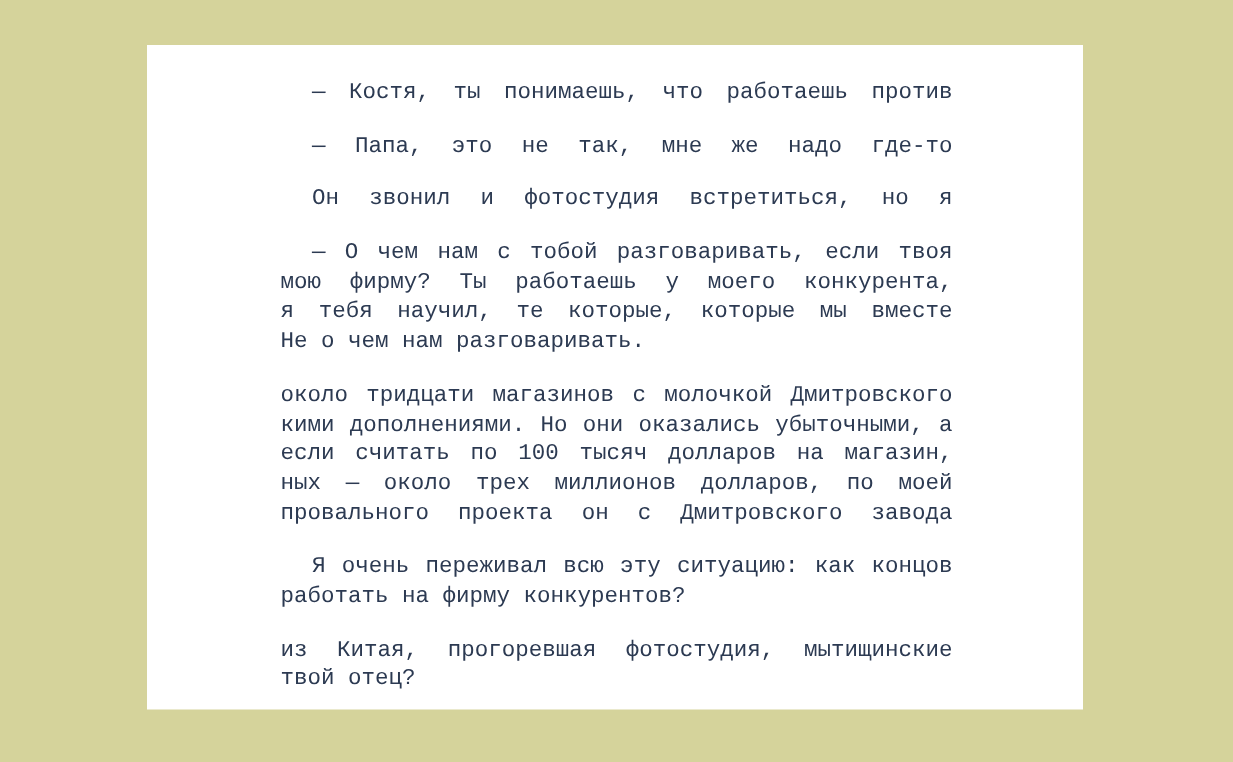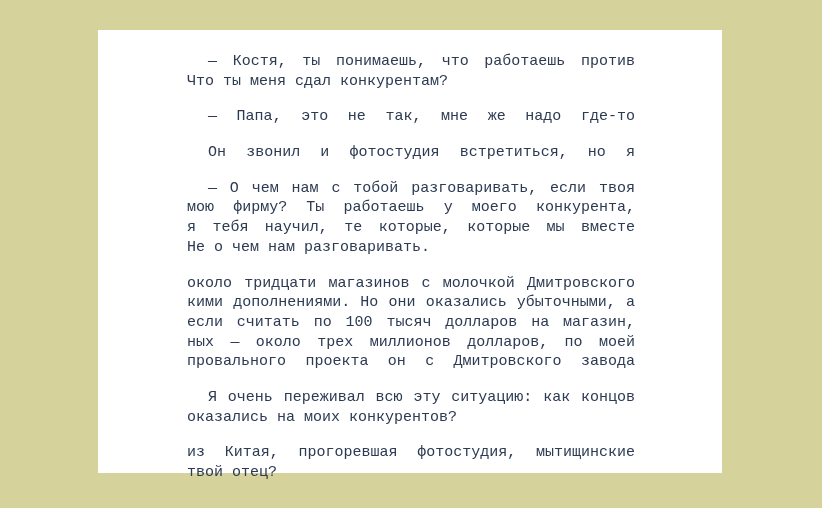--- a/index.html
+++ b/index.html
@@ -40,21 +40,20 @@
   .line.plast{text-align-last:left;}
 </style>
 </head>
 <body>
 
 <div id="canvas">
   <div id="page">
     <div id="text">
         <div class="para">
           <div class="line first">— Костя, ты понимаешь, что работаешь против меня, своего отца?</div>
-          <div class="line plast">Что ты меня сдал конкурентам?</div>
         </div>
         <div class="para">
           <div class="line first plast">— Папа, это не так, мне же надо где-то работать.</div>
         </div>
         <div class="para">
           <div class="line first plast">Он звонил и фотостудия встретиться, но я отказывался:</div>
         </div>
         <div class="para">
           <div class="line first">— О чем нам с тобой разговаривать, если твоя задача — уничтожить</div>
           <div class="line">мою фирму? Ты работаешь у моего конкурента, применяешь то, чему</div>
@@ -63,21 +62,21 @@
         </div>
         <div class="para">
           <div class="line">около тридцати магазинов с молочкой Дмитровского завода и кое-ка-</div>
           <div class="line">кими дополнениями. Но они оказались убыточными, а инвестиций,</div>
           <div class="line">если считать по 100 тысяч долларов на магазин, потребовали серьез-</div>
           <div class="line">ных — около трех миллионов долларов, по моей оценке. Ну и после</div>
           <div class="line plast">провального проекта он с Дмитровского завода ушел.</div>
         </div>
         <div class="para">
           <div class="line first">Я очень переживал всю эту ситуацию: как концов мой сын, в которо-</div>
-          <div class="line plast">оказались на моих конкурентов?</div>
+          <div class="line plast">работать на фирму конкурентов?</div>
         </div>
         <div class="para">
           <div class="line">из Китая, прогоревшая фотостудия, мытищинские контейнеры…</div>
           <div class="line plast">твой отец?</div>
         </div>
       </div>
   </div>
 </div>
 
 </body></html>

